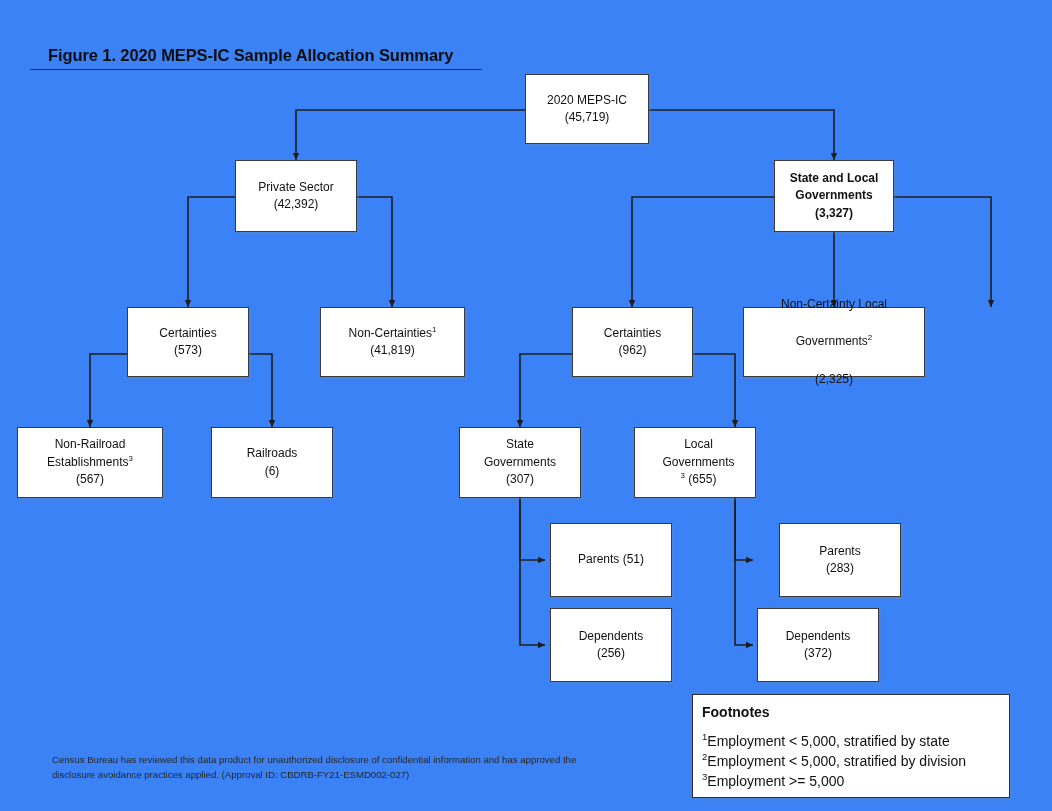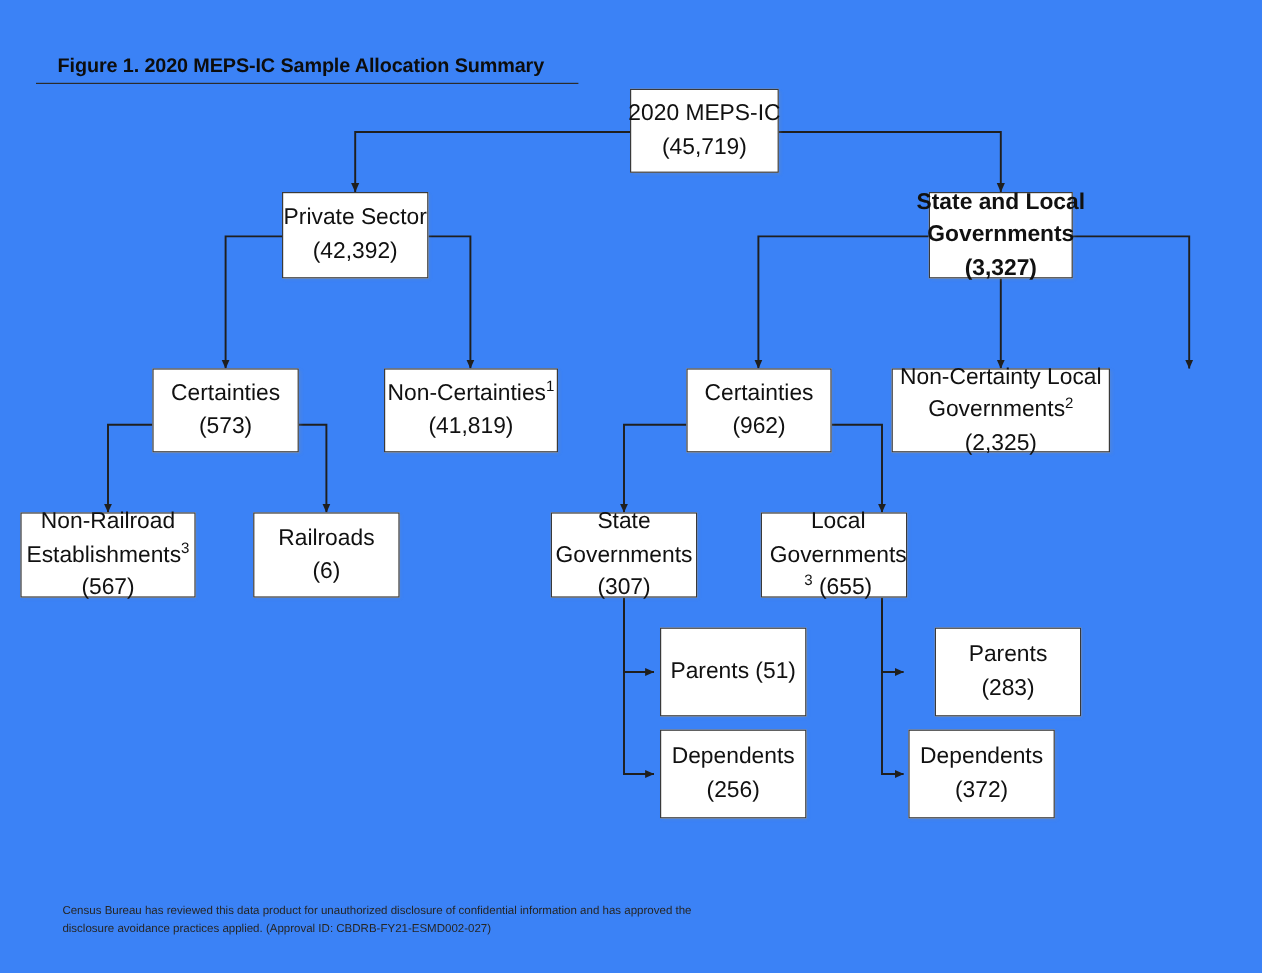--- a/index.html
+++ b/index.html
@@ -52,21 +52,21 @@
     position: absolute;
     box-sizing: border-box;
     background: #ffffff;
     border: 1.3px solid #3a3a3a;
     box-shadow: 1.5px 1.5px 2.5px rgba(120,140,170,0.30);
     display: flex;
     flex-direction: column;
     align-items: center;
     justify-content: center;
     text-align: center;
-    font-size: 19px;
+    font-size: 12px;
     line-height: 1.45;
     color: #111111;
     padding: 2px 4px;
   }
   .node .ln { display: block; white-space: nowrap; }
   .node sup {
     font-size: 0.66em;
     vertical-align: super;
     line-height: 0;
   }
@@ -182,21 +182,21 @@
   <div class="node" style="left:320px; top:307px; width:145px; height:70px;">
     <span class="ln"><span>Non-Certainties</span><sup>1</sup></span>
     <span class="ln">(41,819)</span>
   </div>
 
   <div class="node" style="left:572px; top:307px; width:121px; height:70px;">
     <span class="ln">Certainties</span>
     <span class="ln">(962)</span>
   </div>
 
-  <div class="node" style="left:743px; top:307px; width:182px; height:70px;">
+  <div class="node" style="left:743px; top:307px; width:182px; height:70px;gap:20px;">
     <span class="ln">Non-Certainty Local</span>
     <span class="ln"><span>Governments</span><sup>2</sup></span>
     <span class="ln">(2,325)</span>
   </div>
 
 
   <div class="node" style="left:17px; top:427px; width:146px; height:71px;">
     <span class="ln">Non-Railroad</span>
     <span class="ln"><span>Establishments</span><sup>3</sup></span>
     <span class="ln">(567)</span>
@@ -231,19 +231,25 @@
   <div class="node" style="left:757px; top:523px; width:122px; height:74px;margin-left:22px;">
     <span class="ln">Parents</span>
     <span class="ln">(283)</span>
   </div>
 
   <div class="node" style="left:757px; top:608px; width:122px; height:74px;">
     <span class="ln">Dependents</span>
     <span class="ln">(372)</span>
   </div>
 
+  <div id="footnotes">
+    <div class="fn-title">Footnotes</div>
+    <div class="fn-line"><sup>1</sup><span>Employment &lt; 5,000, stratified by state</span></div>
+    <div class="fn-line"><sup>2</sup><span>Employment &lt; 5,000, stratified by division</span></div>
+    <div class="fn-line"><sup>3</sup><span>Employment &gt;= 5,000</span></div>
+  </div>
 
   <div id="disclaimer">
     <span class="dl">Census Bureau has reviewed this data product for unauthorized disclosure of confidential information and has approved the</span>
     <span class="dl">disclosure avoidance practices applied.  (Approval ID:  CBDRB-FY21-ESMD002-027)</span>
   </div>
 
 </div>
 
 </body></html>

